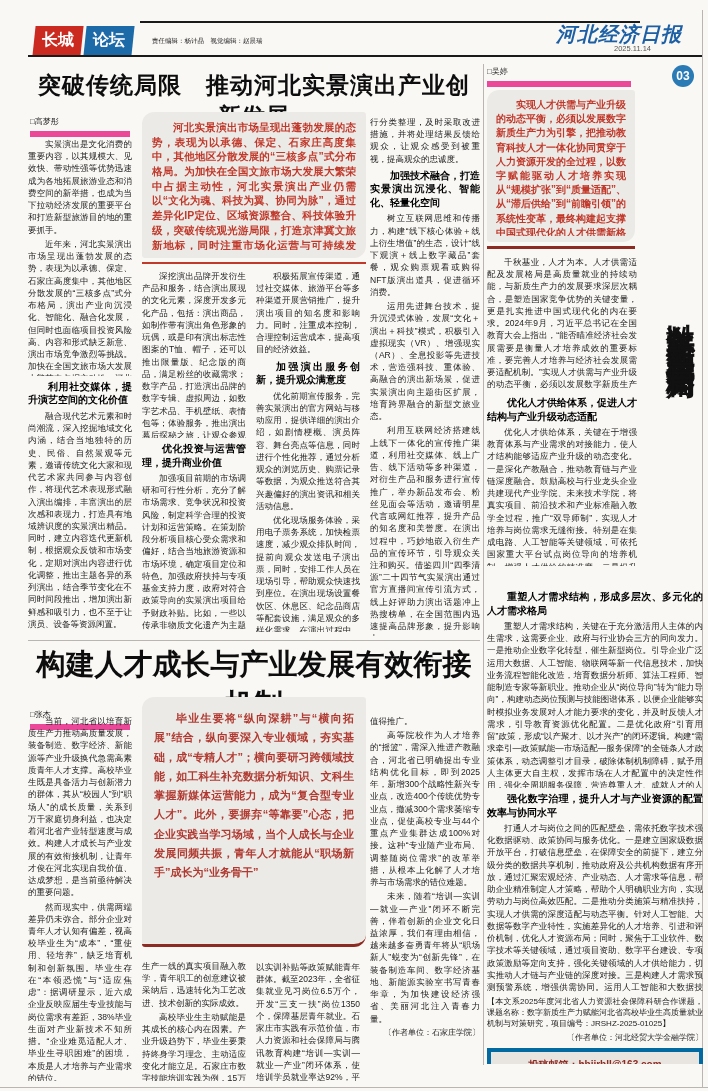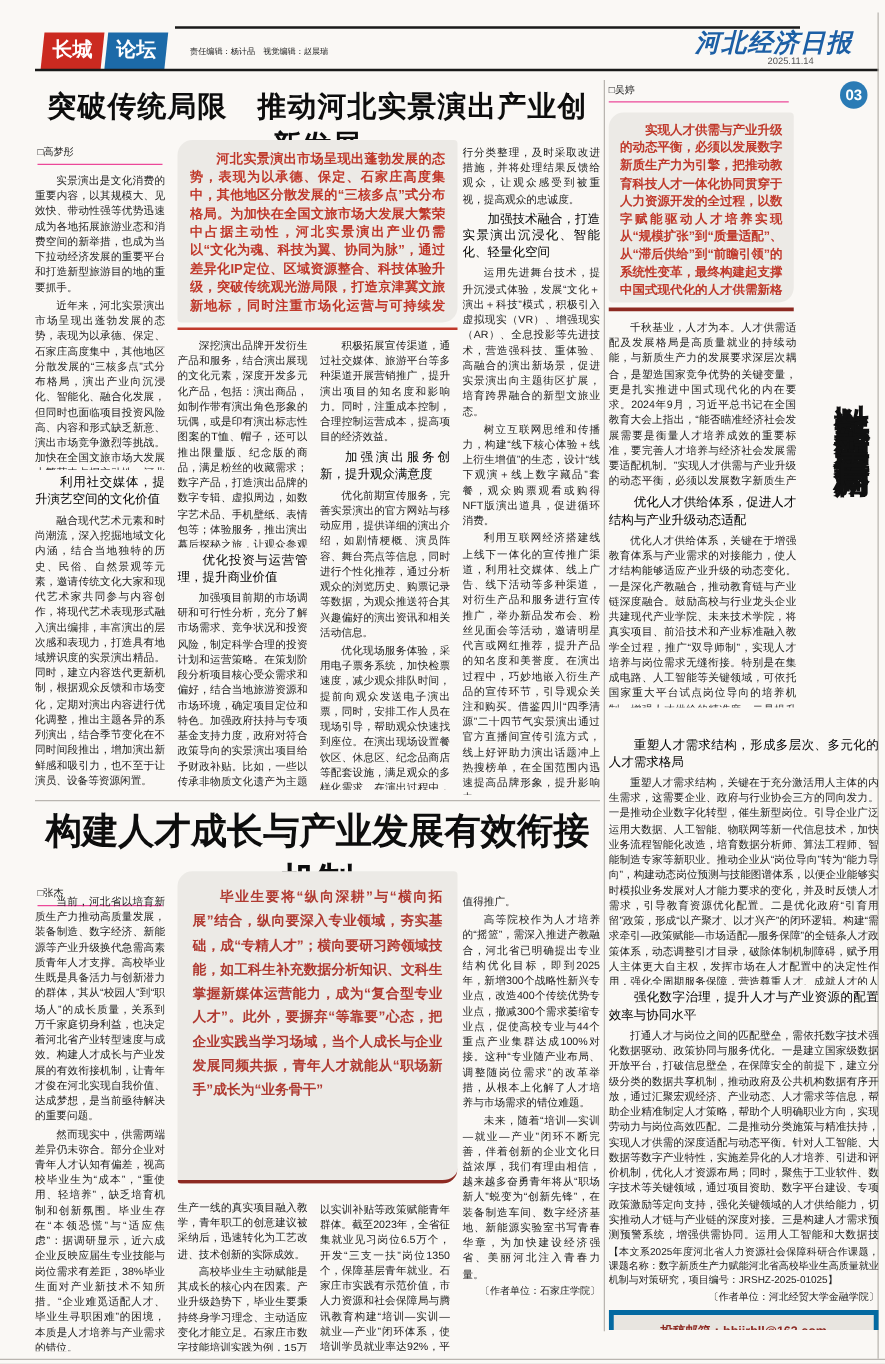--- a/index.html
+++ b/index.html
@@ -2,24 +2,24 @@
 <html><head>
 <meta charset="utf-8">
 <style>
   html,body{margin:0;padding:0;background:#d8d5d0;}
   #page{position:relative;width:708px;height:1091px;background:#faf8f5;overflow:hidden;
         font-family:"Liberation Sans","DejaVu Sans",sans-serif;color:#1c1c1c;}
   .abs{position:absolute;}
   .rule{position:absolute;background:#1a1a1a;}
   .grayrule{position:absolute;background:#b9b5b0;}
   .p{font-size:8.5px;line-height:1.44;text-align:justify;text-indent:2em;margin:0 0 2px 0;color:#1c1c1c;}
-  .sub{font-size:10px;font-weight:normal;line-height:1.35;text-align:justify;text-indent:2em;margin:4px 0 3px 0;color:#000;}
+  .sub{font-size:10px;font-weight:bold;line-height:1.35;text-align:justify;text-indent:2em;margin:4px 0 3px 0;color:#000;}
   .col{position:absolute;overflow:hidden;}
   .clamp{overflow:hidden;}
-  .byline{font-size:8px;color:#222;border-bottom:1px solid #ec4899;padding-bottom:4px;}
+  .byline{font-size:8px;color:#222;border-bottom:6px solid #ec4899;padding-bottom:4px;}
   .redbox{background:#eceae6;color:#c0392b;font-weight:bold;text-align:justify;
           border-radius:12px 3px 12px 3px;box-sizing:border-box;}
   .redbox .inner{text-indent:2em;}
   .note{font-size:8px;line-height:1.4;text-align:justify;margin:2px 0;}
   .noteR{font-size:8px;line-height:1.4;text-align:right;margin:2px 0;}
   .headline1{font-size:23px;font-weight:bold;letter-spacing:1px;text-align:center;color:#0d0d0d;}
   .headline2{font-size:29px;font-weight:bold;text-align:center;color:#0d0d0d;}
   .vtitle{writing-mode:vertical-rl;font-size:29px;font-weight:bold;letter-spacing:3px;color:#111;
           font-family:"Liberation Serif","DejaVu Serif",serif;}
   .logo{display:inline-block;color:#fff;font-weight:bold;font-size:16px;padding:4px 8px 5px 8px;transform:skewX(-6deg);}
@@ -83,22 +83,22 @@
       <p class="p">积极拓展宣传渠道，通过社交媒体、旅游平台等多种渠道开展营销推广，提升演出项目的知名度和影响力。同时，注重成本控制，合理控制运营成本，提高项目的经济效益。</p>
       <p class="sub">加强演出服务创新，提升观众满意度</p>
       <p class="p">优化前期宣传服务，完善实景演出的官方网站与移动应用，提供详细的演出介绍，如剧情梗概、演员阵容、舞台亮点等信息，同时进行个性化推荐，通过分析观众的浏览历史、购票记录等数据，为观众推送符合其兴趣偏好的演出资讯和相关活动信息。</p>
       <p class="p">优化现场服务体验，采用电子票务系统，加快检票速度，减少观众排队时间，提前向观众发送电子演出票，同时，安排工作人员在现场引导，帮助观众快速找到座位。在演出现场设置餐饮区、休息区、纪念品商店等配套设施，满足观众的多样化需求。在演出过程中，设置观众参与环节。</p>
 
     </div>
 
     <div class="col" style="left:342px;top:54px;width:110px;height:520px;">
       <p class="p" style="text-indent:0;">行分类整理，及时采取改进措施，并将处理结果反馈给观众，让观众感受到被重视，提高观众的忠诚度。</p>
       <p class="sub">加强技术融合，打造实景演出沉浸化、智能化、轻量化空间</p>
+      <p class="p">树立互联网思维和传播力，构建“线下核心体验＋线上衍生增值”的生态，设计“线下观演＋线上数字藏品”套餐，观众购票观看或购得NFT版演出道具，促进循环消费。</p>
       <p class="p">运用先进舞台技术，提升沉浸式体验，发展“文化＋演出＋科技”模式，积极引入虚拟现实（VR）、增强现实（AR）、全息投影等先进技术，营造强科技、重体验、高融合的演出新场景，促进实景演出向主题街区扩展，培育跨界融合的新型文旅业态。</p>
-      <p class="p">树立互联网思维和传播力，构建“线下核心体验＋线上衍生增值”的生态，设计“线下观演＋线上数字藏品”套餐，观众购票观看或购得NFT版演出道具，促进循环消费。</p>
       <p class="p">利用互联网经济搭建线上线下一体化的宣传推广渠道，利用社交媒体、线上广告、线下活动等多种渠道，对衍生产品和服务进行宣传推广，举办新品发布会、粉丝见面会等活动，邀请明星代言或网红推荐，提升产品的知名度和美誉度。在演出过程中，巧妙地嵌入衍生产品的宣传环节，引导观众关注和购买。借鉴四川“四季清源”二十四节气实景演出通过官方直播间宣传引流方式，线上好评助力演出话题冲上热搜榜单，在全国范围内迅速提高品牌形象，提升影响力。</p>
 
     </div>
   </div>
 
   <div class="abs" style="left:487px;top:62px;width:216px;height:1005px;">
     <div class="abs byline" style="left:0;top:4px;width:144px;">□吴婷</div>
 
     <div class="redbox abs" style="left:0;top:28px;width:148px;height:152px;padding:8px 9px;font-size:10px;line-height:1.42;">
       <div class="inner clamp" style="max-height:138px;">实现人才供需与产业升级的动态平衡，必须以发展数字新质生产力为引擎，把推动教育科技人才一体化协同贯穿于人力资源开发的全过程，以数字赋能驱动人才培养实现从“规模扩张”到“质量适配”、从“滞后供给”到“前瞻引领”的系统性变革，最终构建起支撑中国式现代化的人才供需新格局</div>

